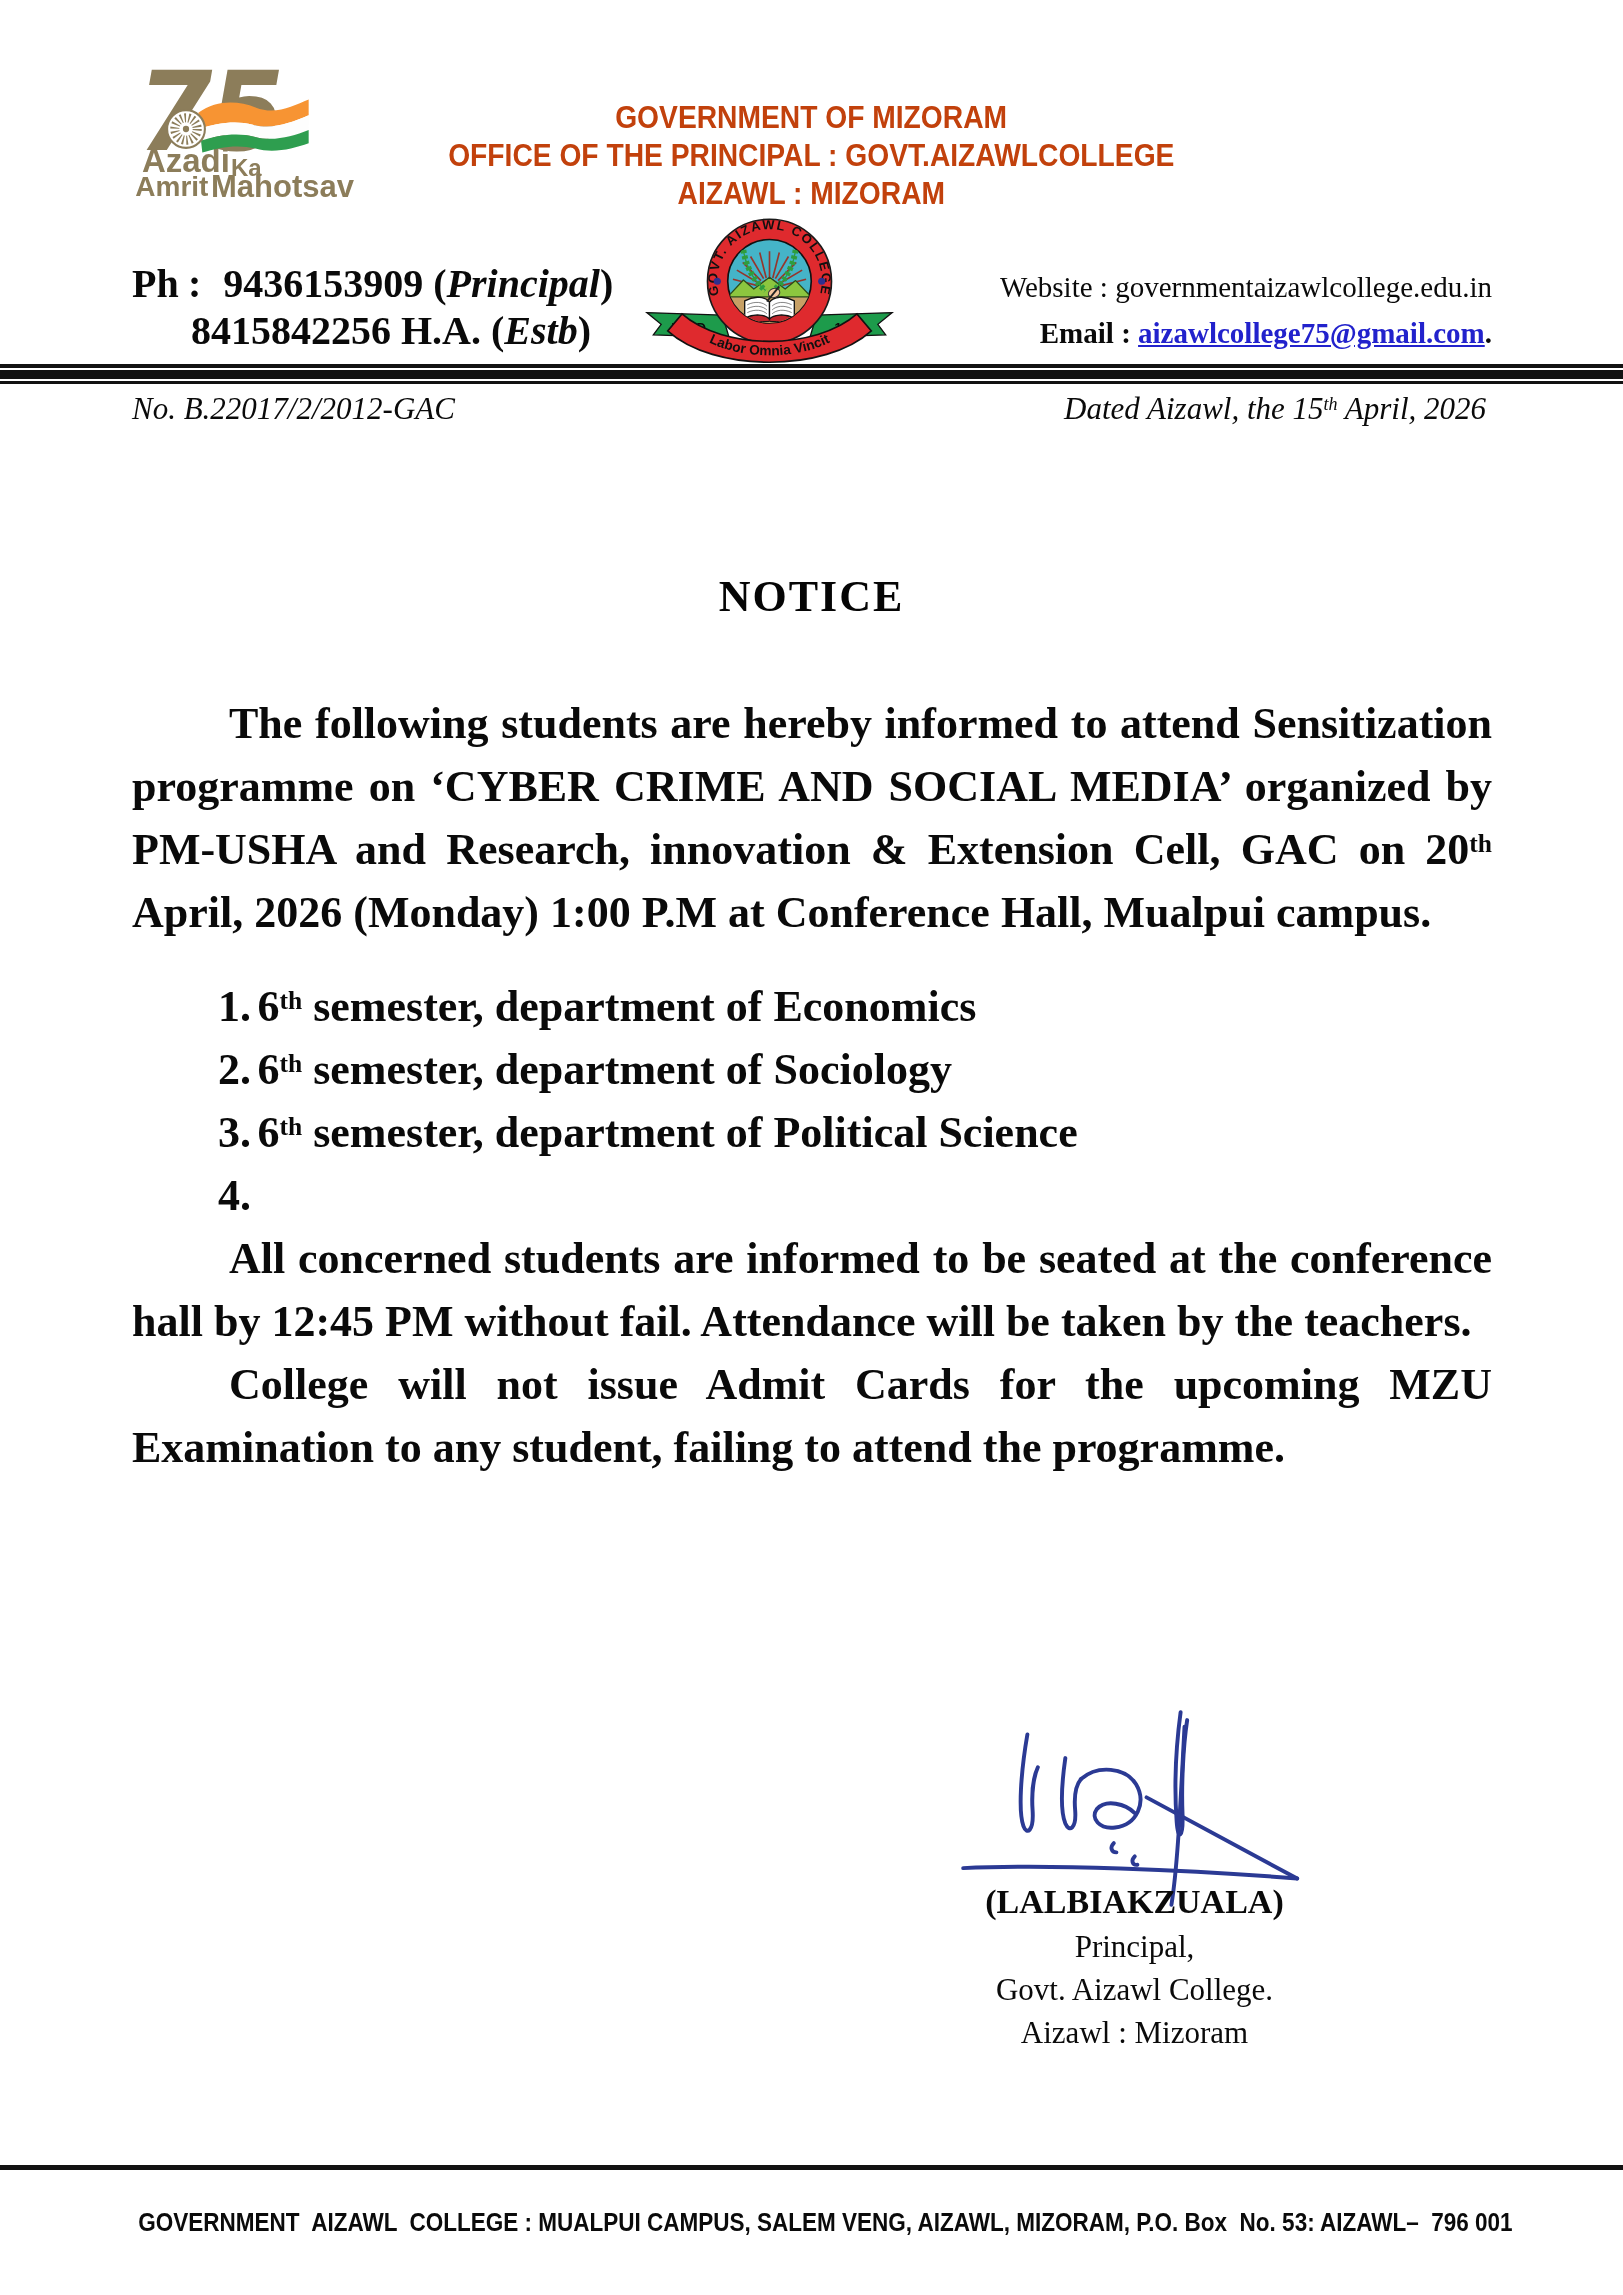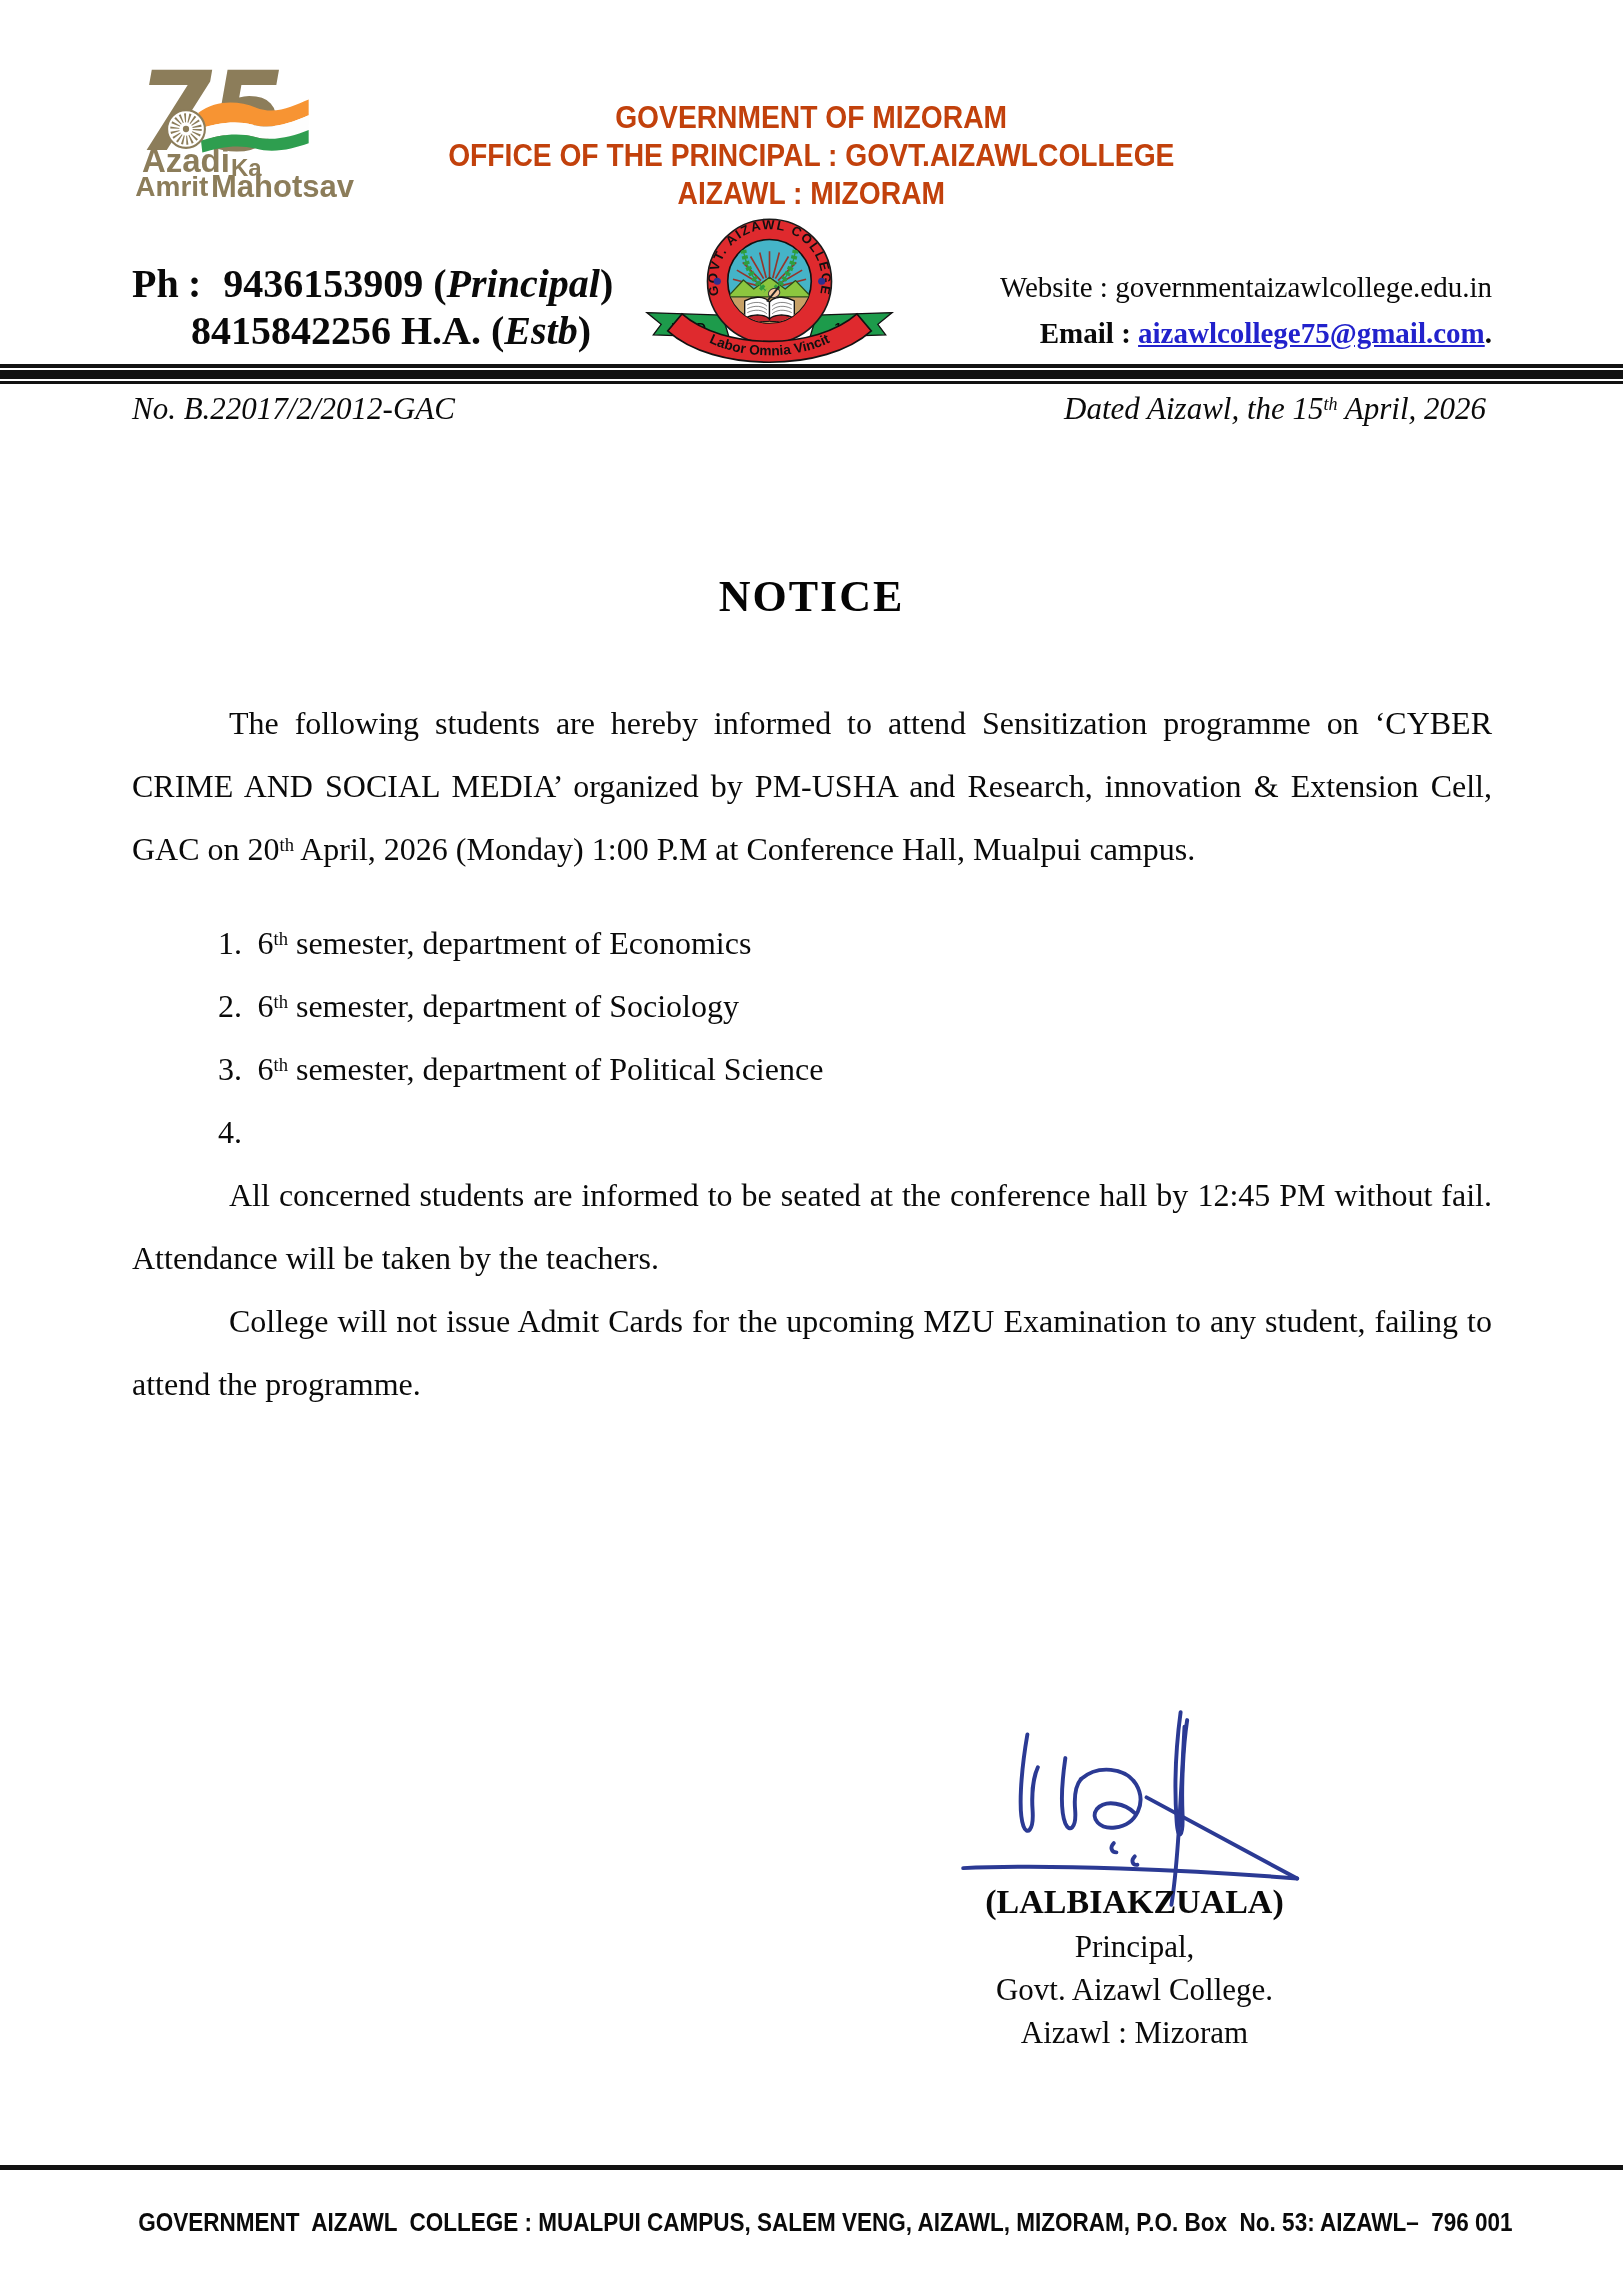--- a/index.html
+++ b/index.html
@@ -47,21 +47,21 @@
   .rule-top .r3{height:3.3px;background:#121212;}
 
   
   .refrow{position:absolute;left:132px;right:137px;top:391px;display:flex;justify-content:space-between;
           font-style:italic;font-size:31px;color:#0a0a0a;}
 
   
   .notice{position:absolute;left:0;right:0;top:571px;text-align:center;font-weight:bold;font-size:44px;letter-spacing:2px;color:#050505;}
 
   
-  .content{position:absolute;left:132px;right:131px;top:692px;font-size:32px;line-height:63px;color:#0a0a0a;}
+  .content{position:absolute;left:132px;right:131px;top:692px;font-size:44px;line-height:63px;color:#0a0a0a;font-weight:bold;}
   .content p{margin:0;text-align:justify;text-indent:97px;}
   sup{font-size:58%;vertical-align:baseline;position:relative;top:-0.48em;line-height:0;}
   .numlist{margin-top:31px;}
   .li{display:flex;margin-left:86px;}
   .li .n{width:33px;flex:none;}
   .li .t{padding-left:6.5px;}
   .p2{margin-top:60px;}
 
   
   .sig-svg{position:absolute;left:950px;top:1707px;width:380px;height:203px;}

